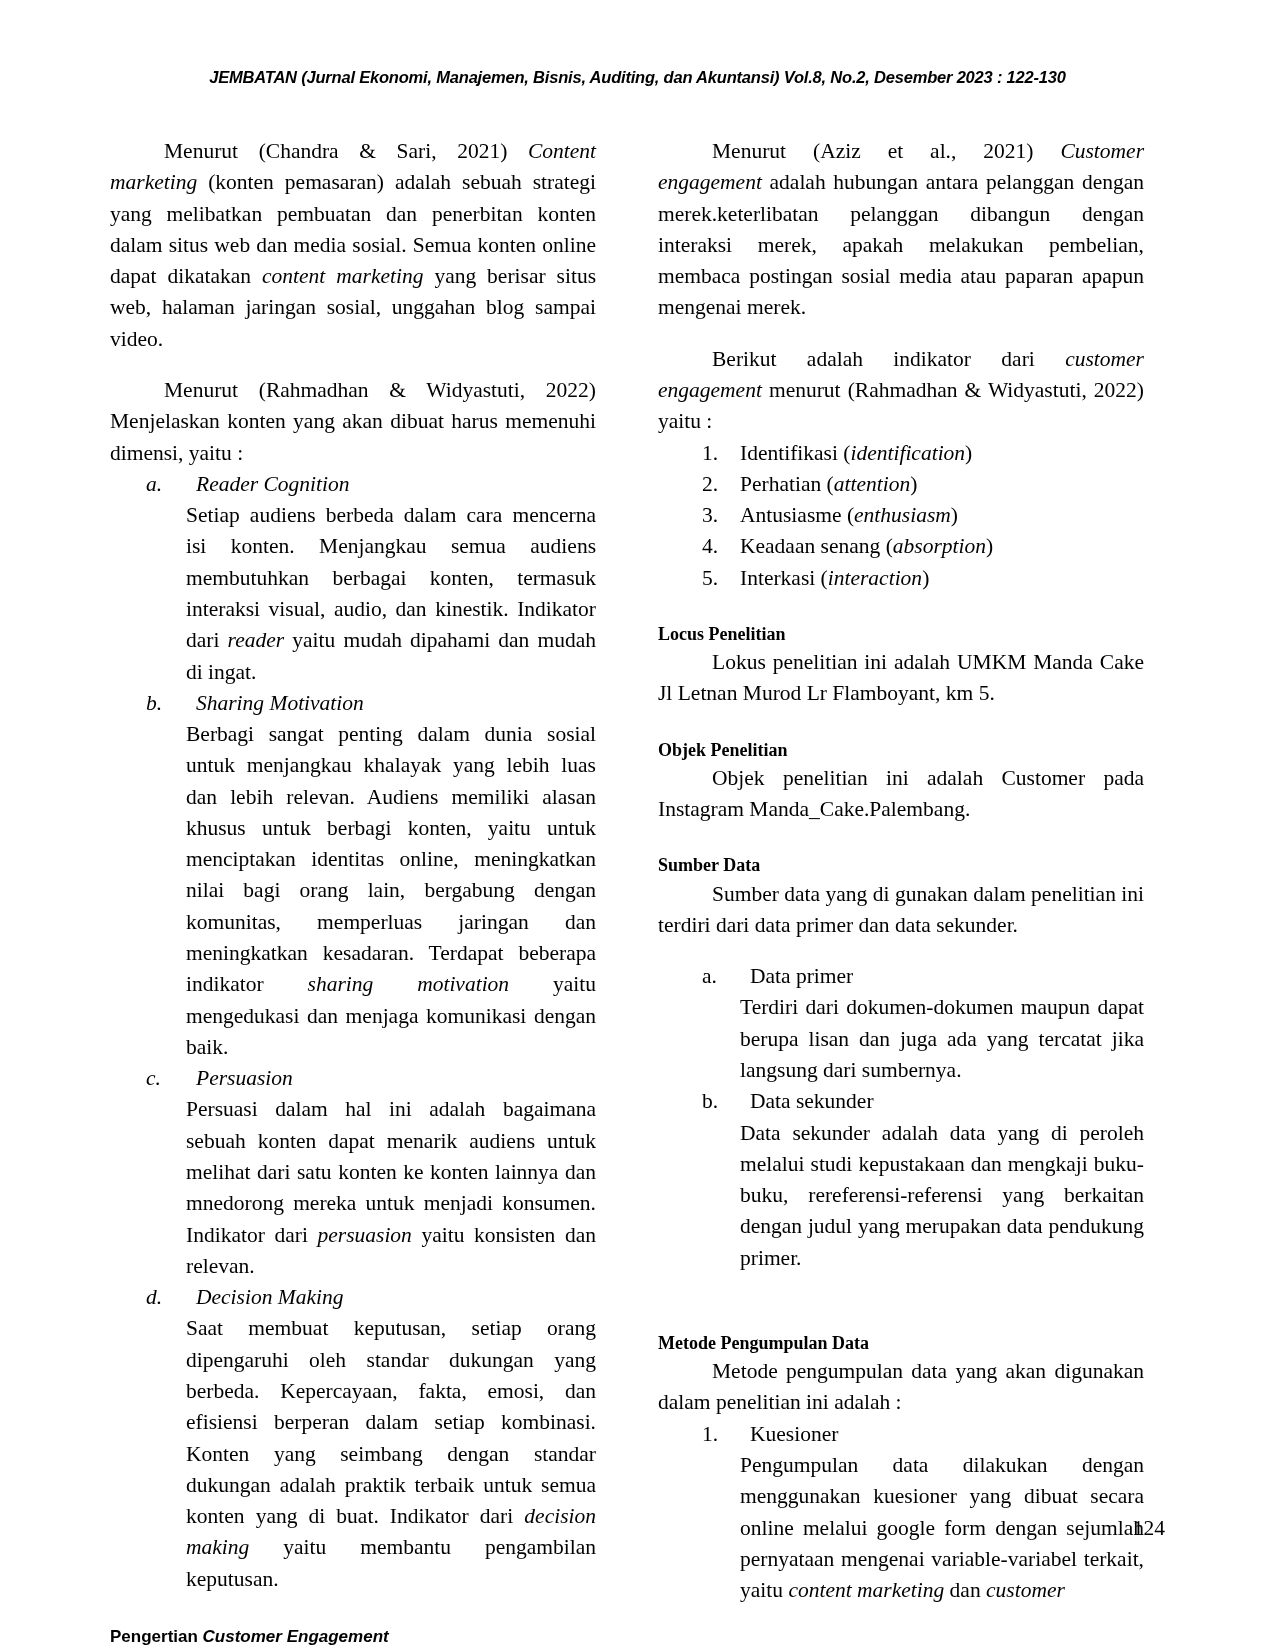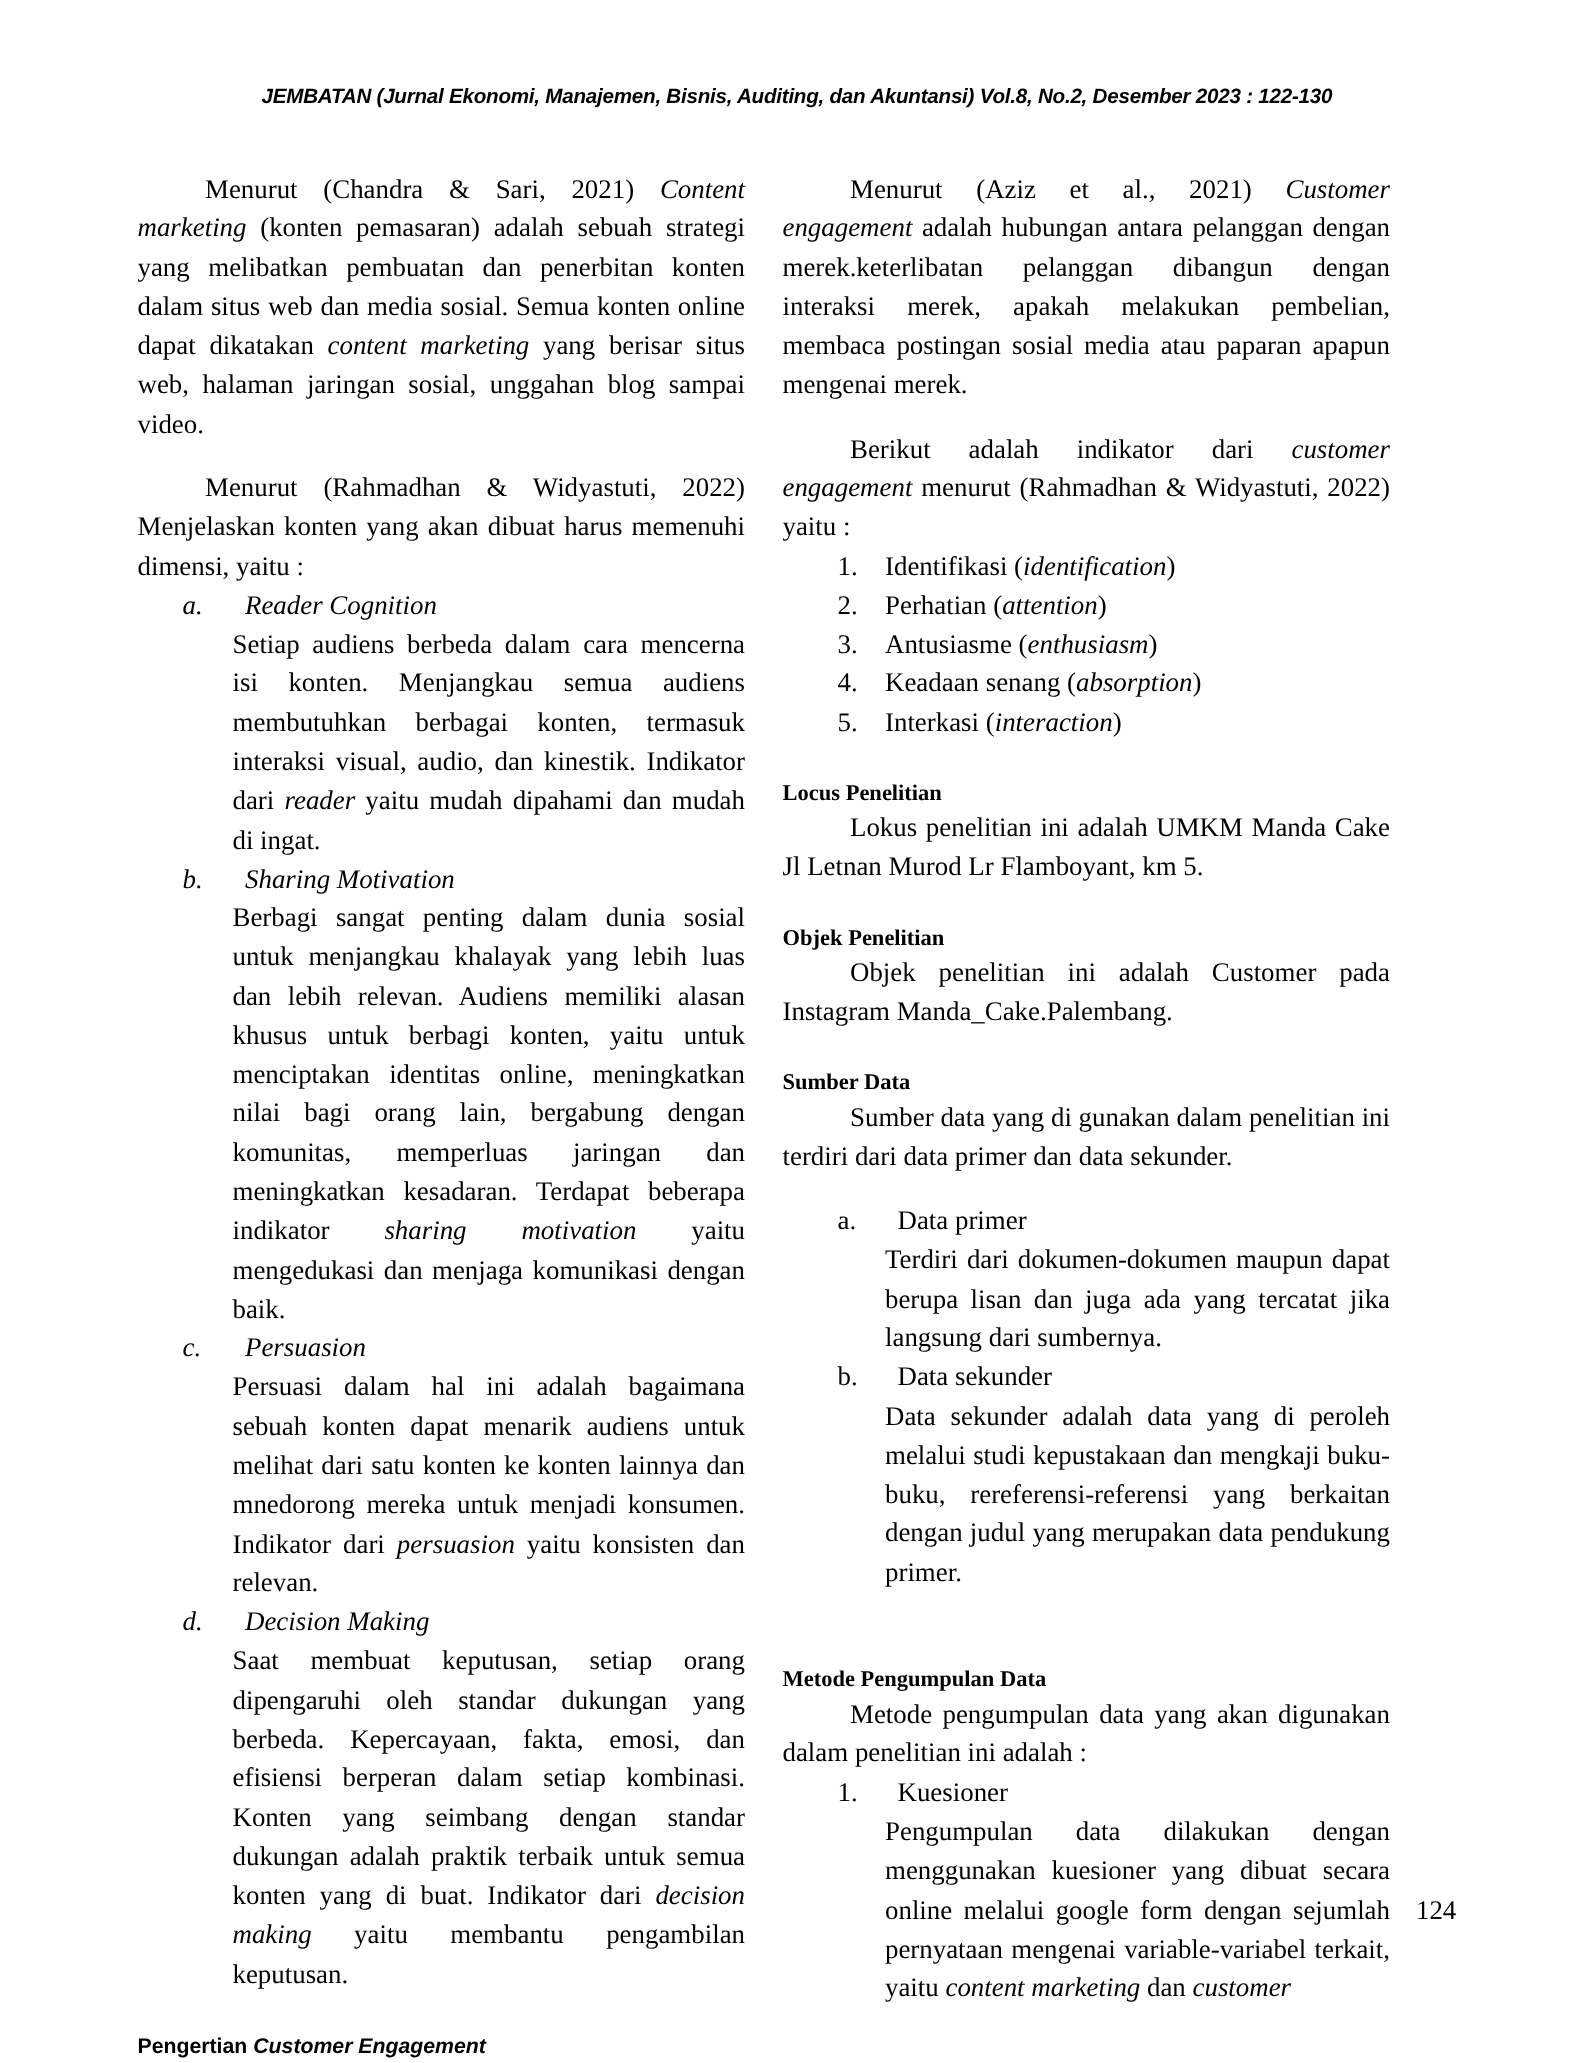--- a/index.html
+++ b/index.html
@@ -38,21 +38,21 @@
     white-space: nowrap;
   }
 
   
   .columns {
     position: absolute;
     top: 136px;
     left: 110px;
     width: 1055px;
     display: flex;
-    gap: 30px;
+    gap: 62px;
   }
   .col {
     width: 486px;
     flex: 0 0 486px;
   }
 
   p, li, .head {
     margin: 0;
     padding: 0;
   }

